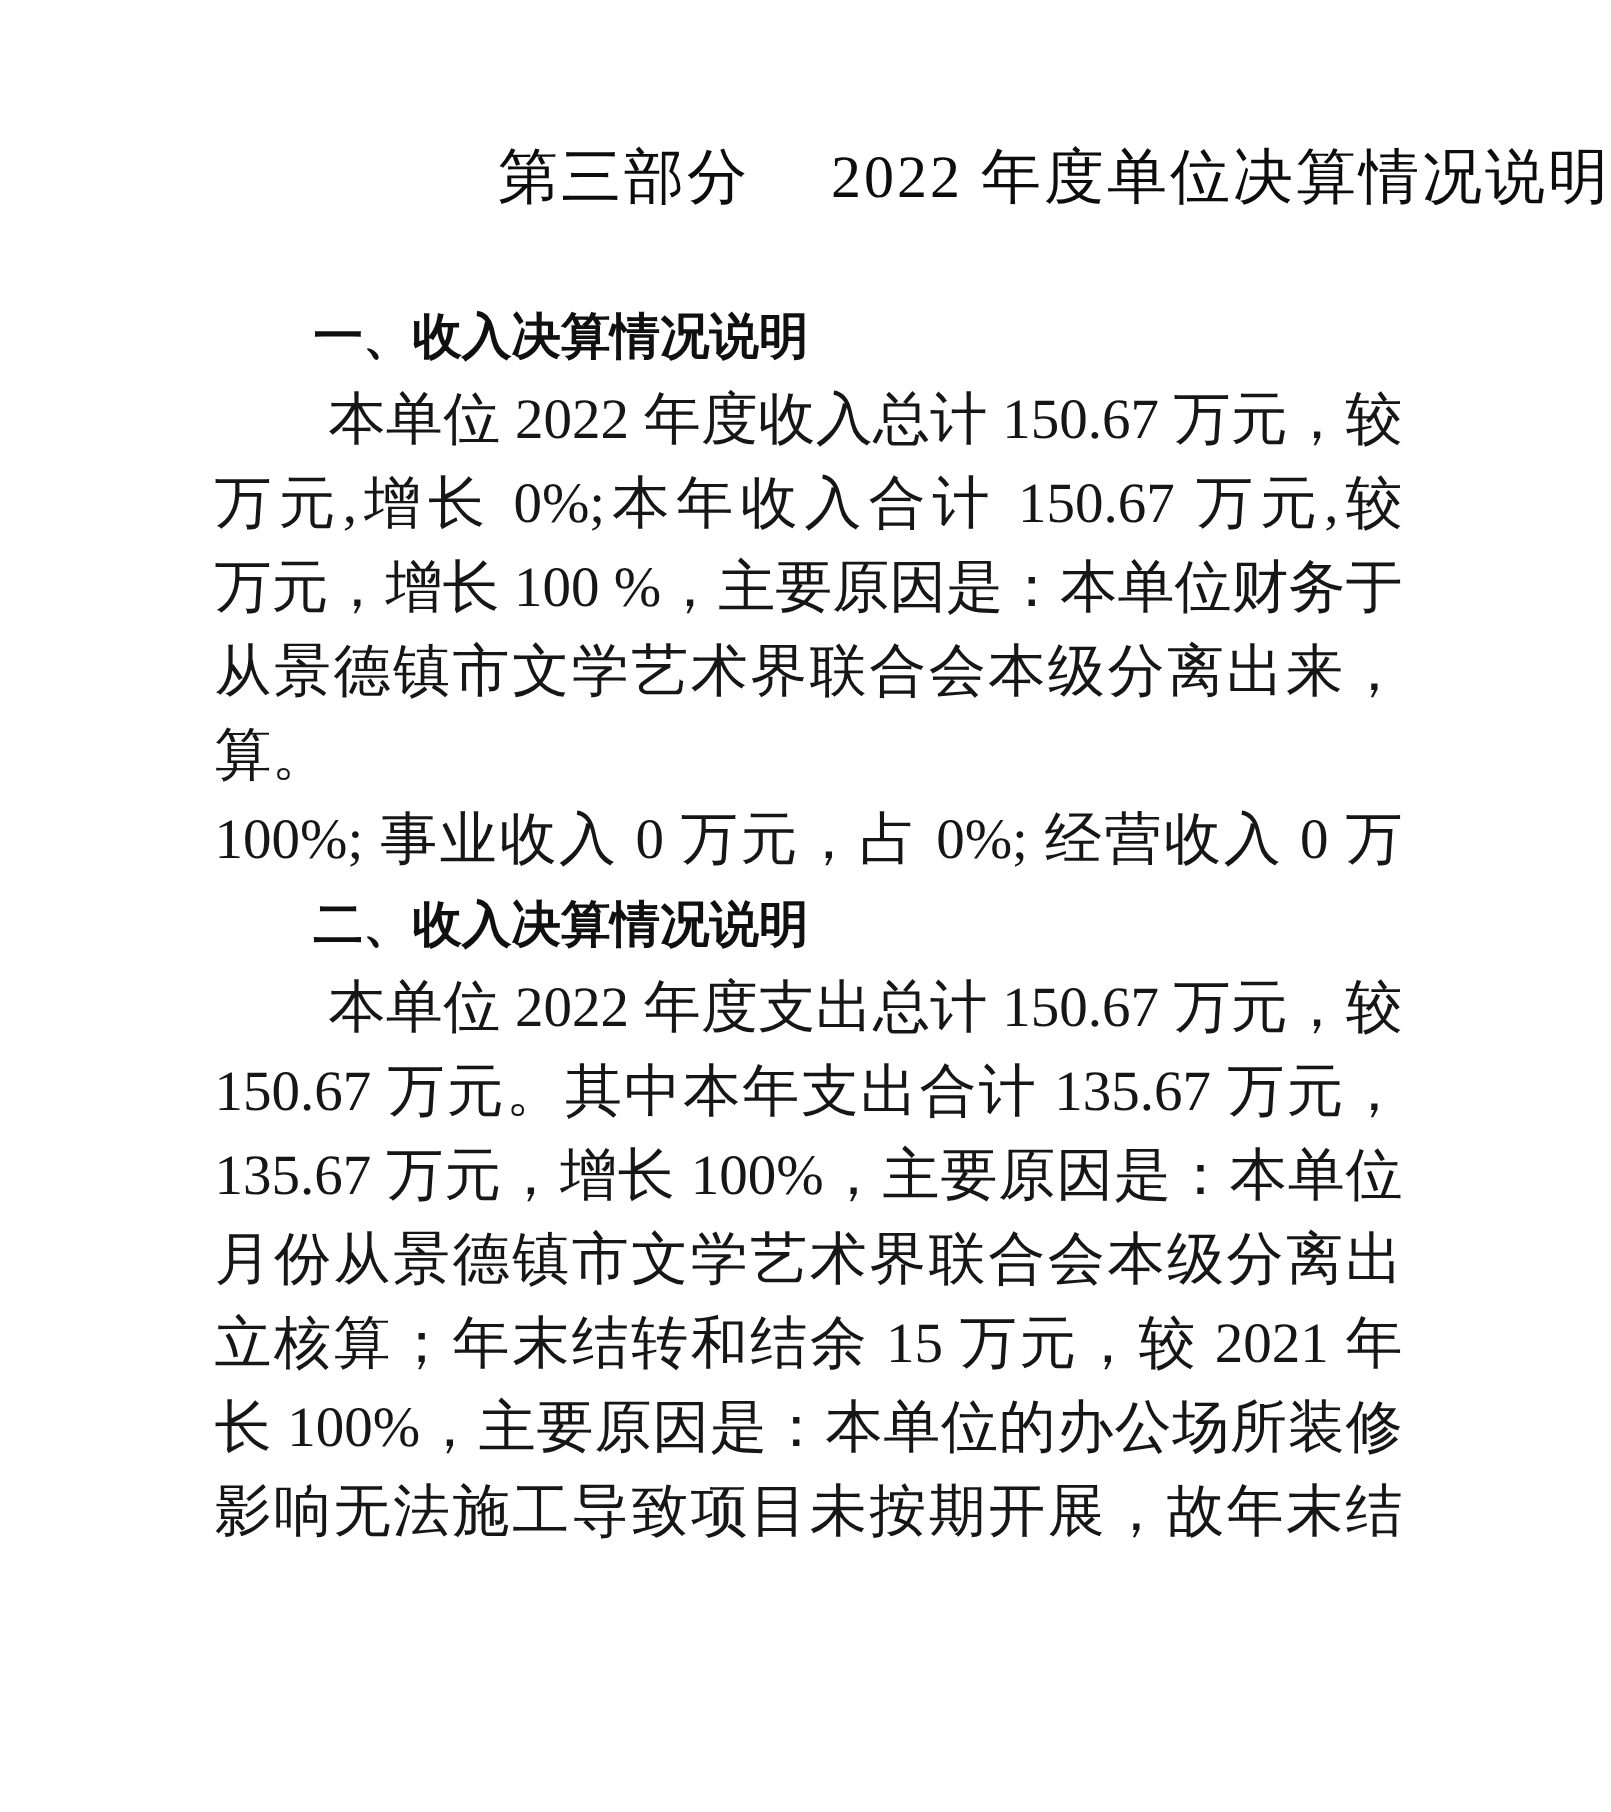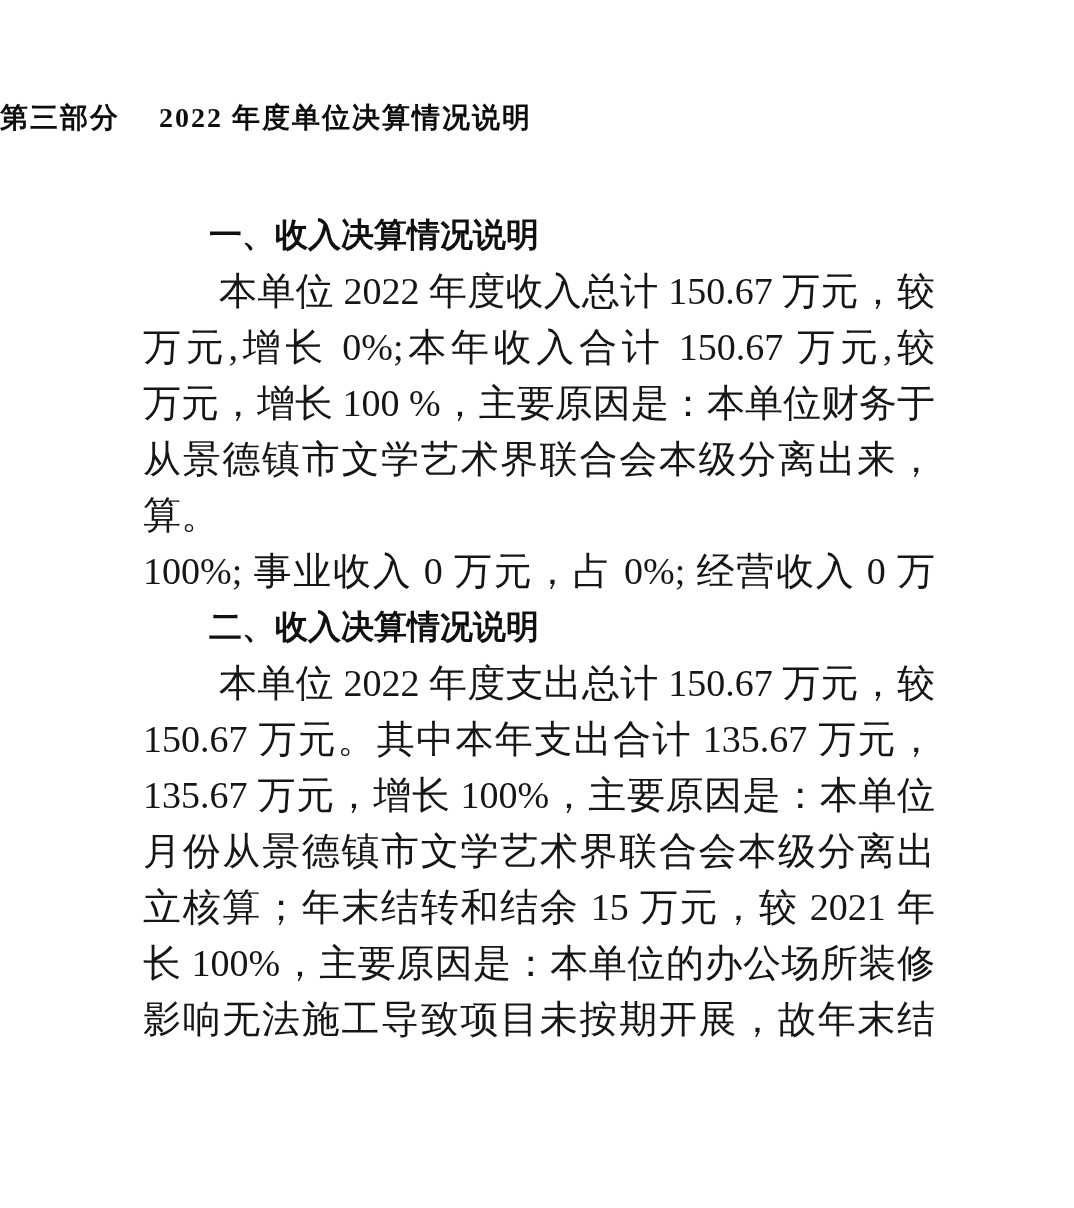--- a/index.html
+++ b/index.html
@@ -15,31 +15,31 @@
     color: #131313;
     overflow: hidden;
     font-family: "Liberation Serif", "DejaVu Serif", serif;
   }
   .doc-title {
     position: absolute;
     top: 92px;
     left: 0;
     width: 100%;
     margin: 0;
-    text-align: left;
+    text-align: right;
     font-family: "Liberation Serif", "DejaVu Serif", serif;
-    font-size: 28px;
-    font-weight: 700;
+    font-size: 40px;
+    font-weight: 400;
     letter-spacing: 2px;
     line-height: 52px;
     color: #0d0d0d;
   }
   .doc-body {
     position: absolute;
-    top: 207px;
+    top: 196px;
     left: 143px;
     width: 792px;
   }
   .sec-heading {
     margin: 0;
     height: 56px;
     line-height: 56px;
     text-indent: 2em;
     font-family: "Liberation Sans", "DejaVu Sans", sans-serif;
     font-size: 33px;

